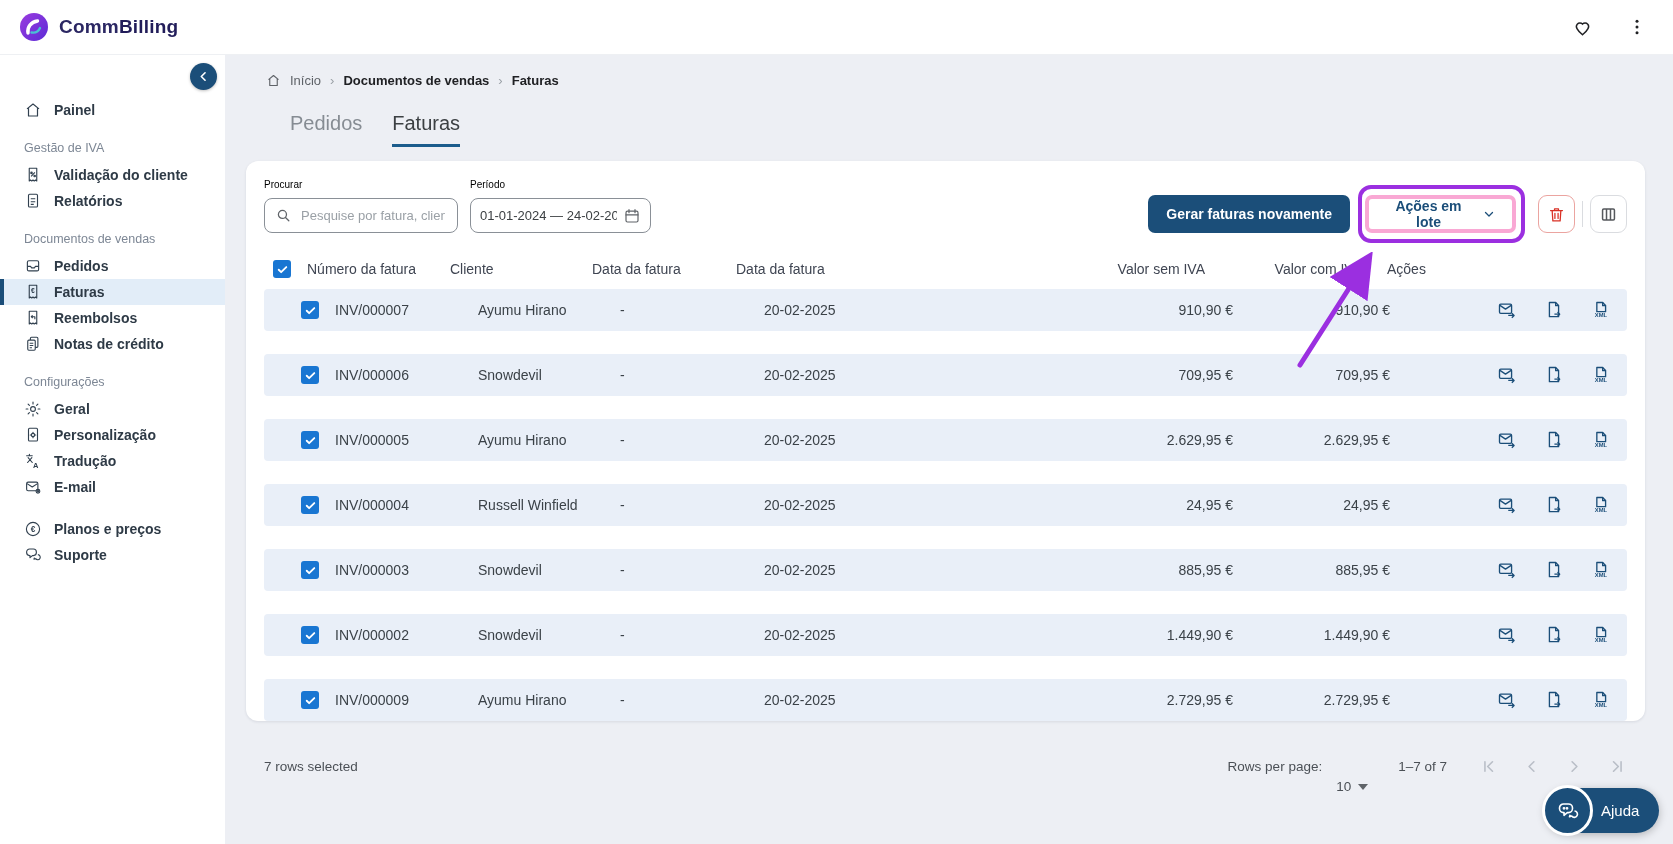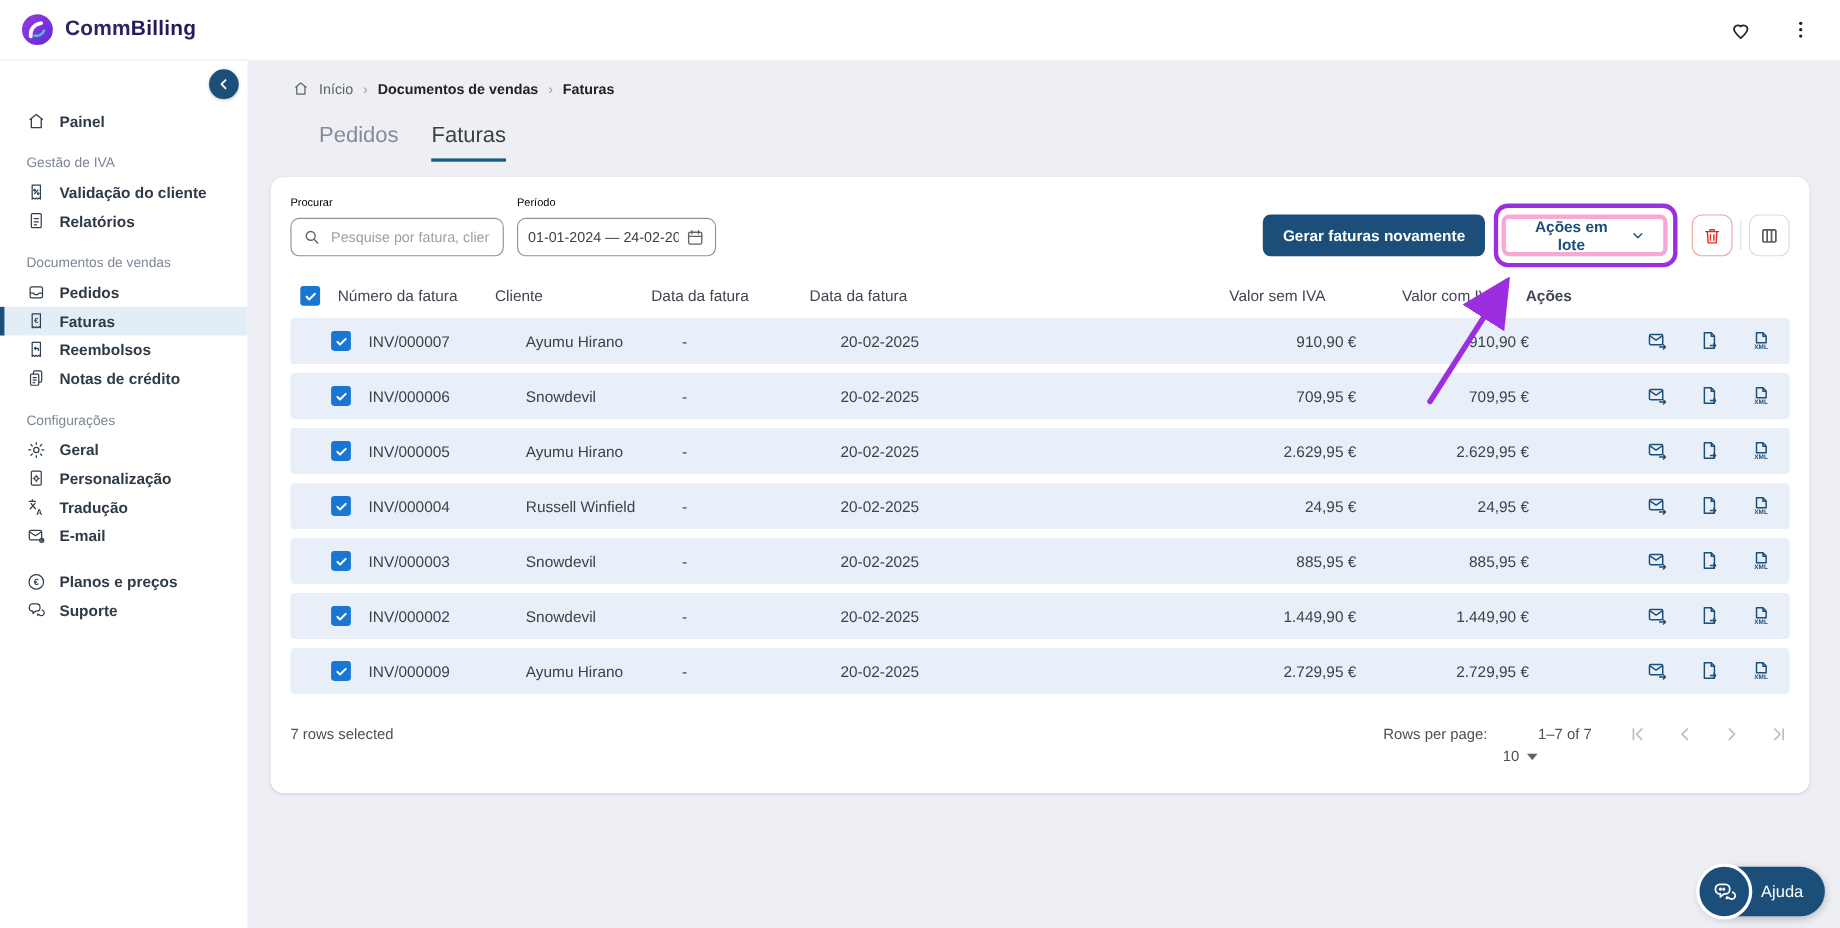--- a/index.html
+++ b/index.html
@@ -120,23 +120,23 @@
   }
 
   
   .trow {
     display:grid;
     grid-template-columns:43px 143px 142px 144px 194px 275px 157px 1fr;
     align-items:center;
   }
   .thead { margin-top:16px; height:40px; font-size:14px; font-weight:500; color:#3f4552; }
   .cell-r { text-align:right; }
-  .th-actions { padding-left:25px;font-weight:bold; }
+  .th-actions { padding-left:25px; }
   .data-row {
-    height:42px; background:#e9eff8; border-radius:4px; margin-bottom:8px;
+    height:42px; background:#e9eff8; border-radius:4px; margin-bottom:23px;
     font-size:14px; color:#3b4248;padding-left:28px;
   }
   .cb {
     width:18px; height:18px; border-radius:3px; background:#1976d2;
     display:flex; align-items:center; justify-content:center;
     margin-left:9px; cursor:pointer; flex:0 0 18px;
   }
   .actions-cell {
     display:flex; justify-content:flex-end; align-items:center;
     gap:27px; padding-right:16px;
@@ -144,21 +144,21 @@
   .row-action { background:none; border:none; padding:0; cursor:pointer; color:#1b4e79; }
 
   
   .tfooter {
     margin-top:14px; height:44px; display:flex; align-items:center;
     font-size:13.5px; color:#4b5056;
   }
   .tfooter-right { margin-left:auto; display:flex; align-items:center; }
   .rpp-label { color:#4b5056; }
   .rpp-select { display:flex; align-items:center; gap:7px; margin-left:14px; cursor:pointer;margin-top:41px; }
-  .range-text { }
+  .range-text { margin-left:30px; }
   .pager { display:flex; align-items:center; gap:24px; margin-left:32px; color:#b9bec7; }
   .pg-btn { background:none; border:none; padding:0; color:#b9bec7; }
 
   
   .annotation-arrow { position:absolute; left:1288px; top:252px; z-index:7; pointer-events:none; }
 
   
   .help-fab {
     position:absolute; left:1545px; top:788px; height:45px;
     background:#1b4e79; border:none; border-radius:24px; color:#fff;

